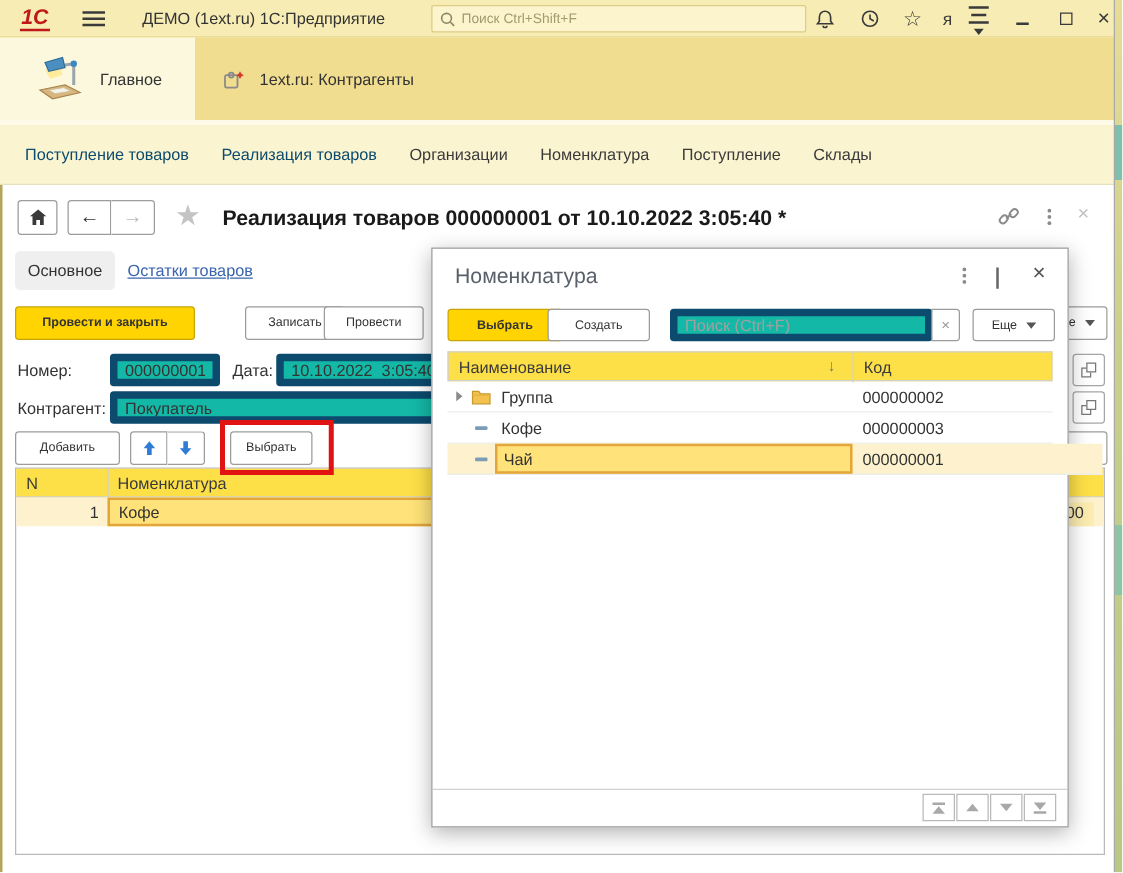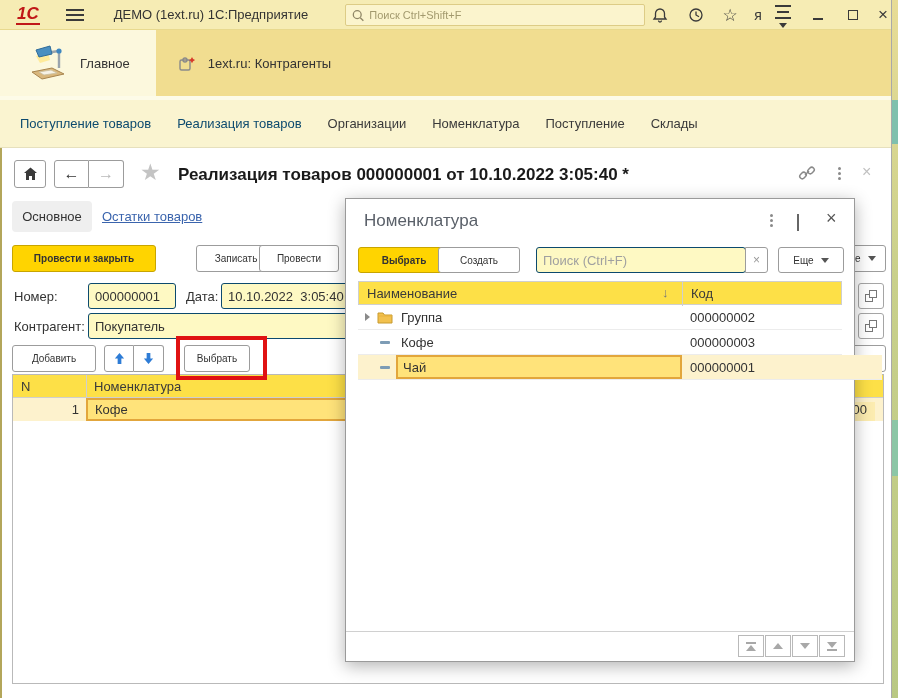--- a/index.html
+++ b/index.html
@@ -48,21 +48,21 @@
   .navgroup .btn:first-child { border-radius:3px 0 0 3px; }
   .navgroup .btn:last-child { border-radius:0 3px 3px 0; border-left:none; }
   .doc-title { font-size:17px; font-weight:600; color:#1a1a1a; }
   .fav-star { color:#c4c4c4; font-size:23px; line-height:23px; }
   .dots3 { display:flex; flex-direction:column; gap:2px; align-items:center; cursor:pointer; }
   .dots3 i { width:3px; height:3px; background:#8a8a8a; border-radius:50%; }
 
   
   .pill-tab { background:#efefef; border-radius:4px; display:flex; align-items:center; justify-content:center; color:#333; cursor:pointer; }
   .lnk { color:#3a64ad; text-decoration:underline; cursor:pointer; }
-  .fld { border:1px solid #0c4a6e; border-radius:3px; background:#fef9c3; font-family:inherit; font-size:13px; color:#333; padding:0 6px; outline:none; }
+  .fld { border:6px solid #0c4a6e; border-radius:3px; background:#14b8a6; font-family:inherit; font-size:13px; color:#333; padding:0 6px; outline:none; }
   .fld::placeholder { color:#a0a0a0; }
   .open-btn { border:1px solid #a5a5a5; border-radius:3px; background:#fff; display:flex; align-items:center; justify-content:center; cursor:pointer; }
   .ow { position:relative; width:12px; height:12px; }
   .ow i { position:absolute; border:1px solid #777; width:8px; height:8px; background:#fff; }
   .ow i:first-child { left:0; bottom:0; }
   .ow i:last-child { right:0; top:0; }
   .caret { width:0; height:0; border-left:4px solid transparent; border-right:4px solid transparent; border-top:5px solid #555; display:inline-block; margin-left:7px; }
 
   
   .tbl-frame { border:1px solid #b9b9b9; background:#fff; }

